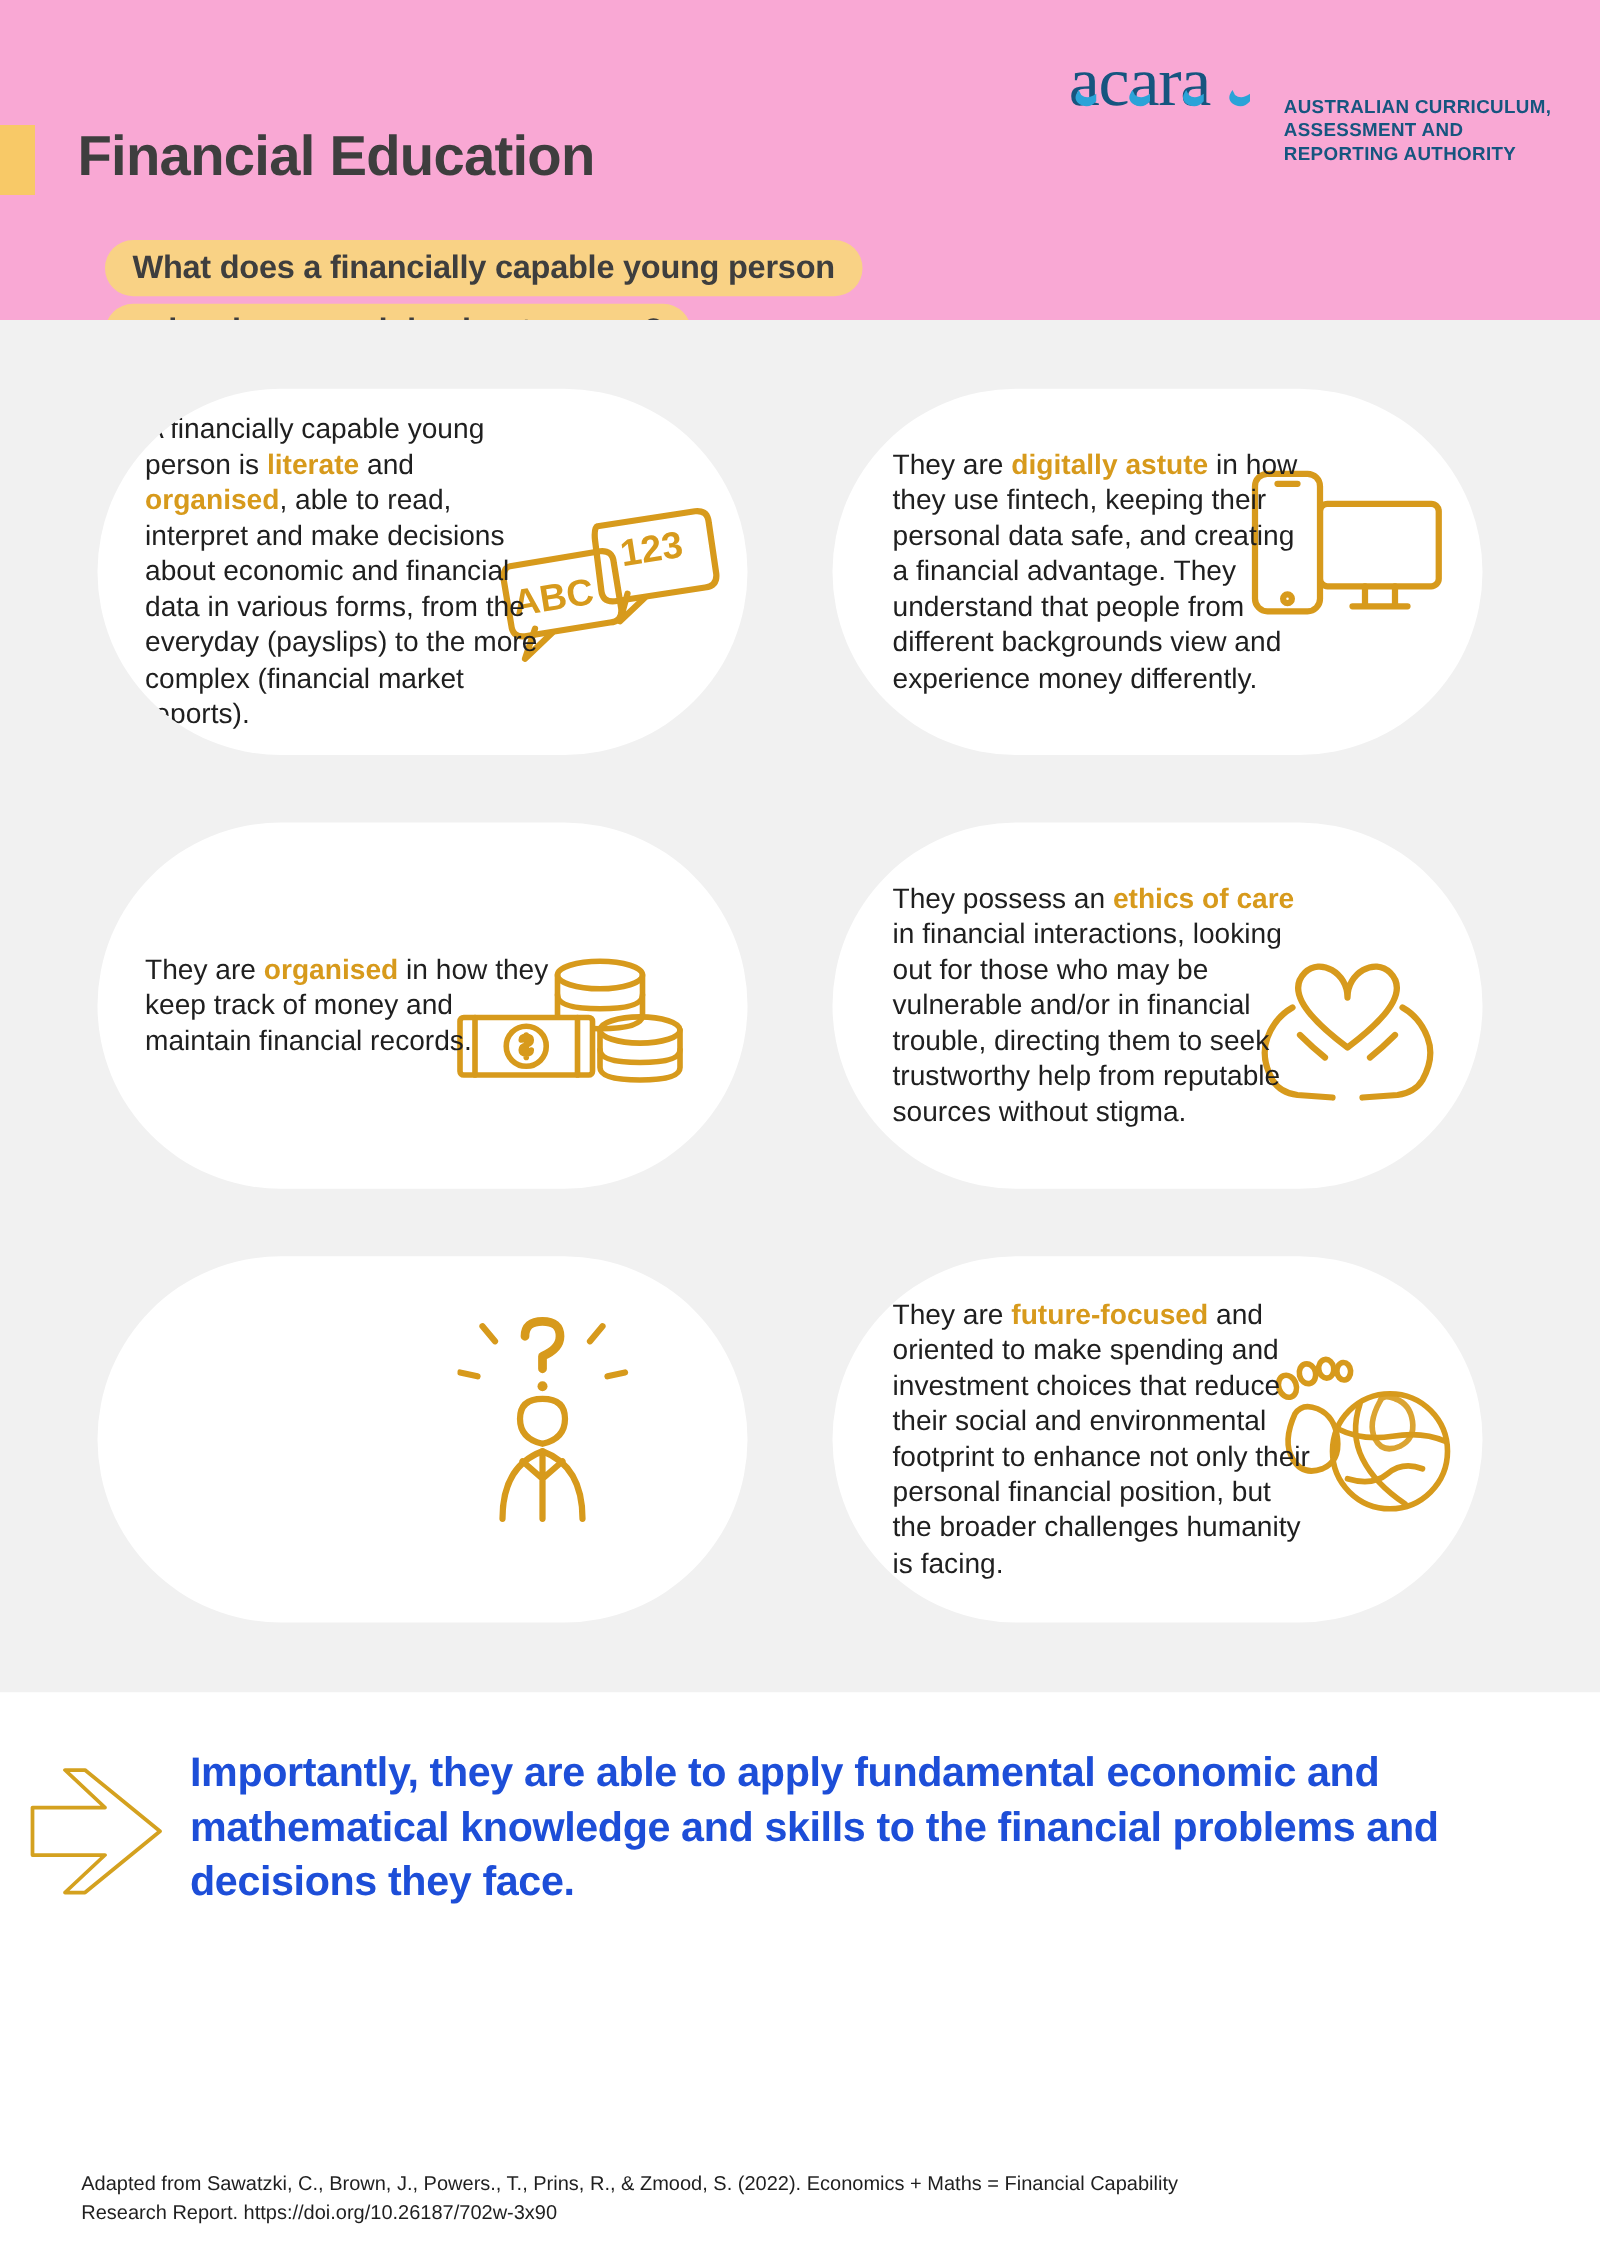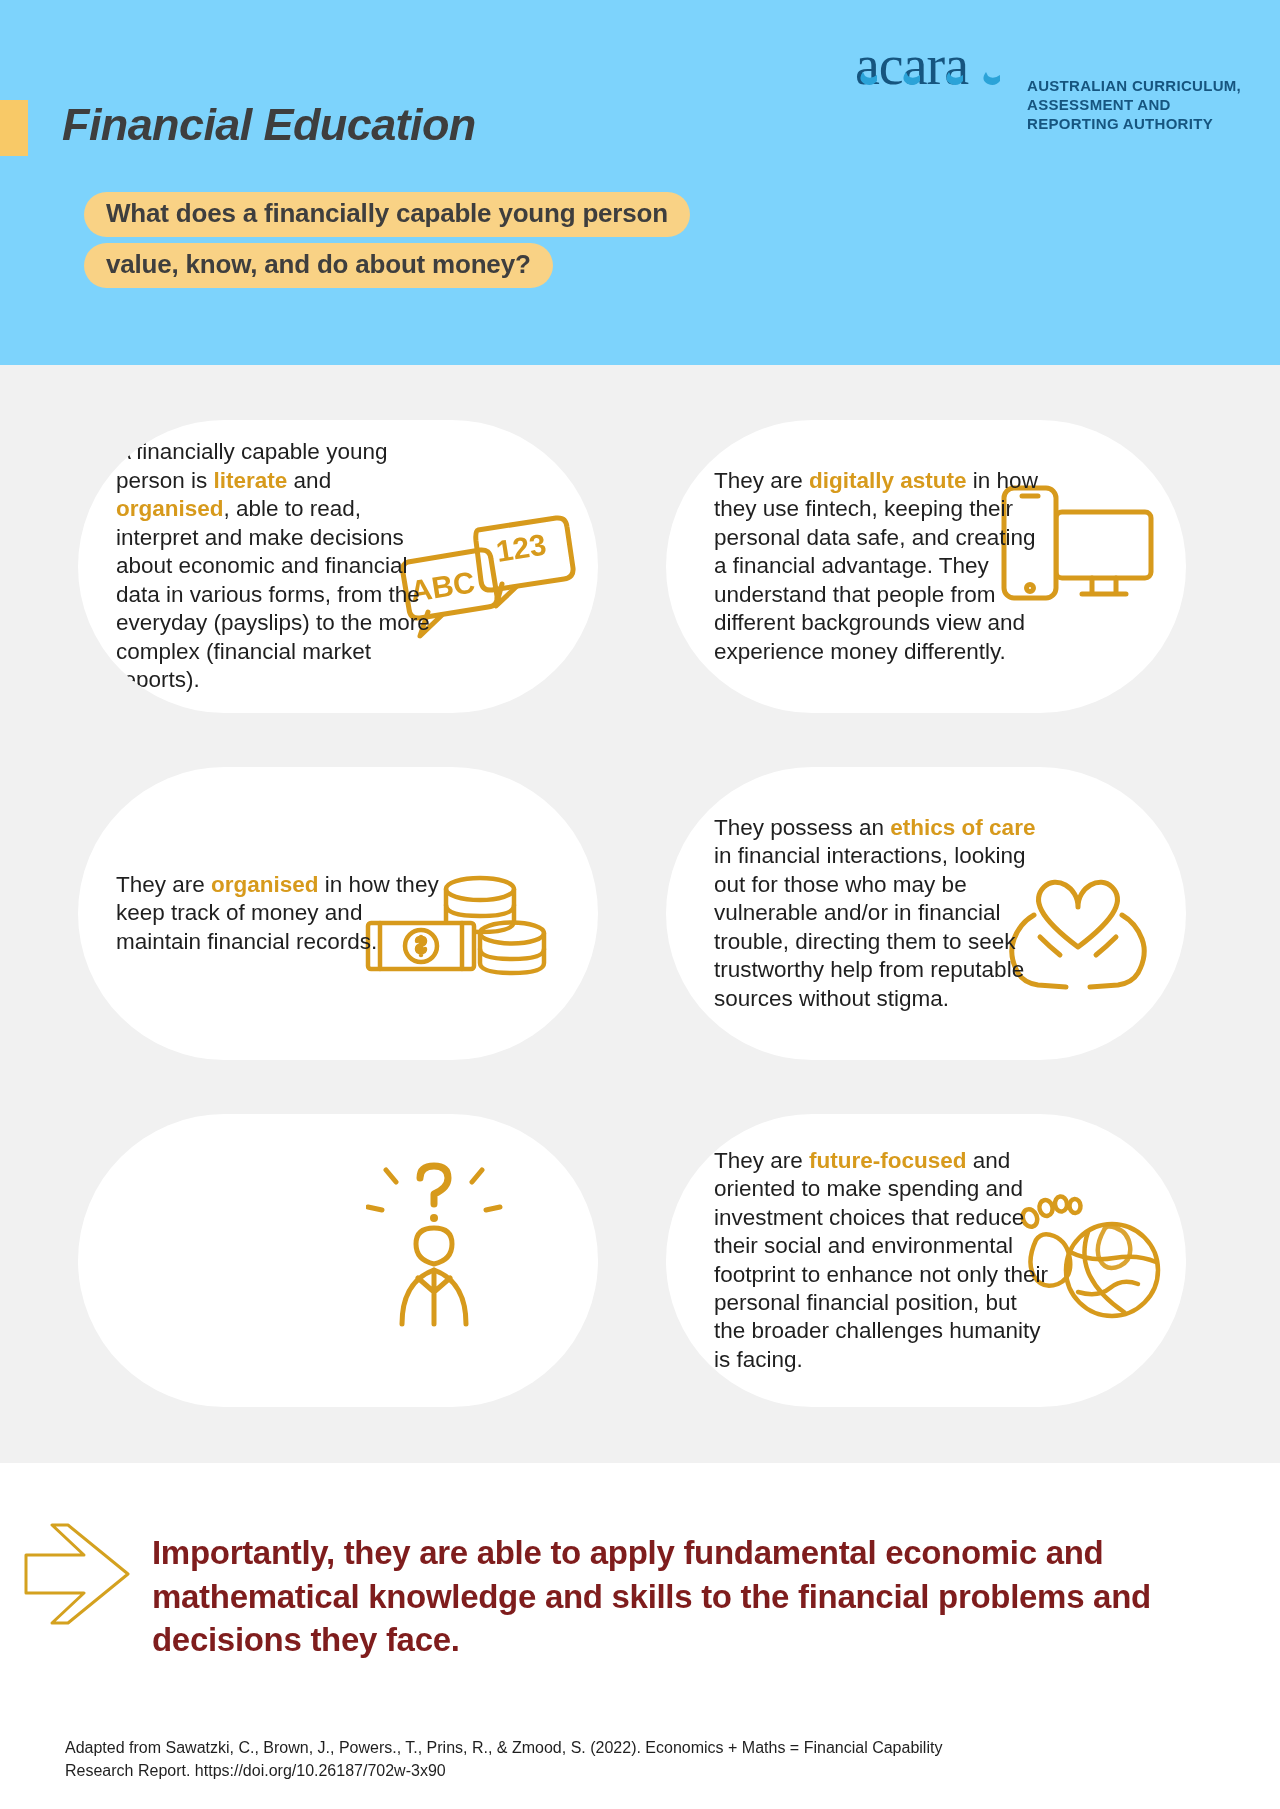--- a/index.html
+++ b/index.html
@@ -7,22 +7,22 @@
     width: 1280px;
     height: 1809px;
     background: #ffffff;
     font-family: "Liberation Sans", sans-serif;
   }
   body { position: relative; overflow: hidden; }
 
   
   .header {
     position: relative;
-    height: 365px;
-    background: #7dd3fc;
+    height: 256px;
+    background: #f9a8d4;
   }
   .logo-wrap {
     position: absolute;
     top: 44px;
     left: 855px;
     display: flex;
     align-items: flex-start;
     gap: 12px;
   }
   .logo-word {
@@ -45,21 +45,20 @@
     white-space: pre-line;
     margin-top: 26px;
   }
 
   .title-row {
     position: absolute;
     top: 100px;
     left: 0;
     display: flex;
     align-items: stretch;
-    font-style: italic;
   }
   .title-accent {
     width: 28px;
     height: 56px;
     background: #f8c967;
     margin-right: 34px;
   }
   .page-title {
     font-size: 45px;
     font-weight: bold;
@@ -145,24 +144,23 @@
     padding: 42px 0 0 0;
     display: flex;
     align-items: flex-start;
   }
   .callout-arrow { margin-left: 22px; margin-top: 14px; flex: none; }
   .callout-text {
     margin-left: 20px;
     font-size: 33px;
     font-weight: bold;
     line-height: 1.32;
-    color: #7f1d1d;
+    color: #1d4ed8;
     letter-spacing: -0.3px;
     max-width: 1030px;
-    margin-top: 26px;
   }
 
   
   .footer {
     position: absolute;
     left: 65px;
     bottom: 27px;
     font-size: 16px;
     line-height: 1.45;
     color: #1f1f1f;

